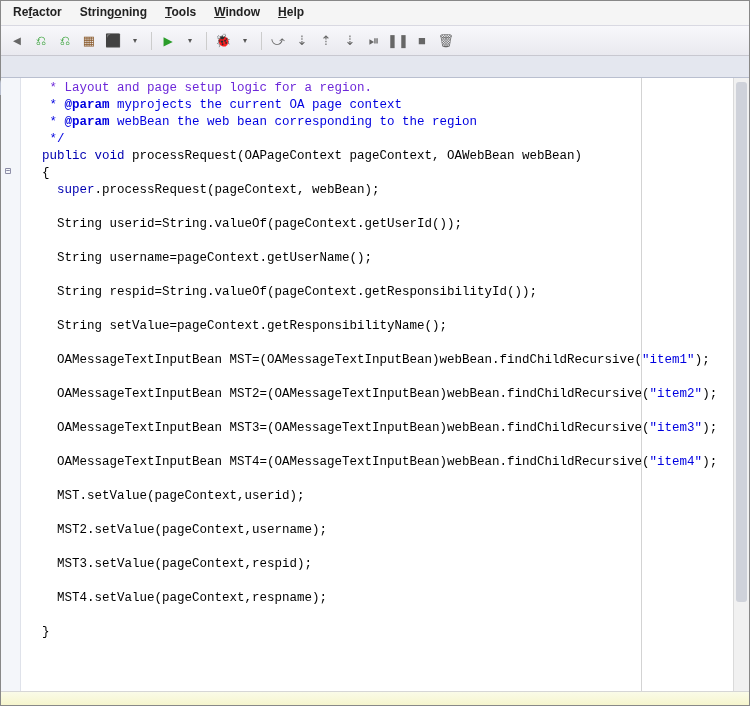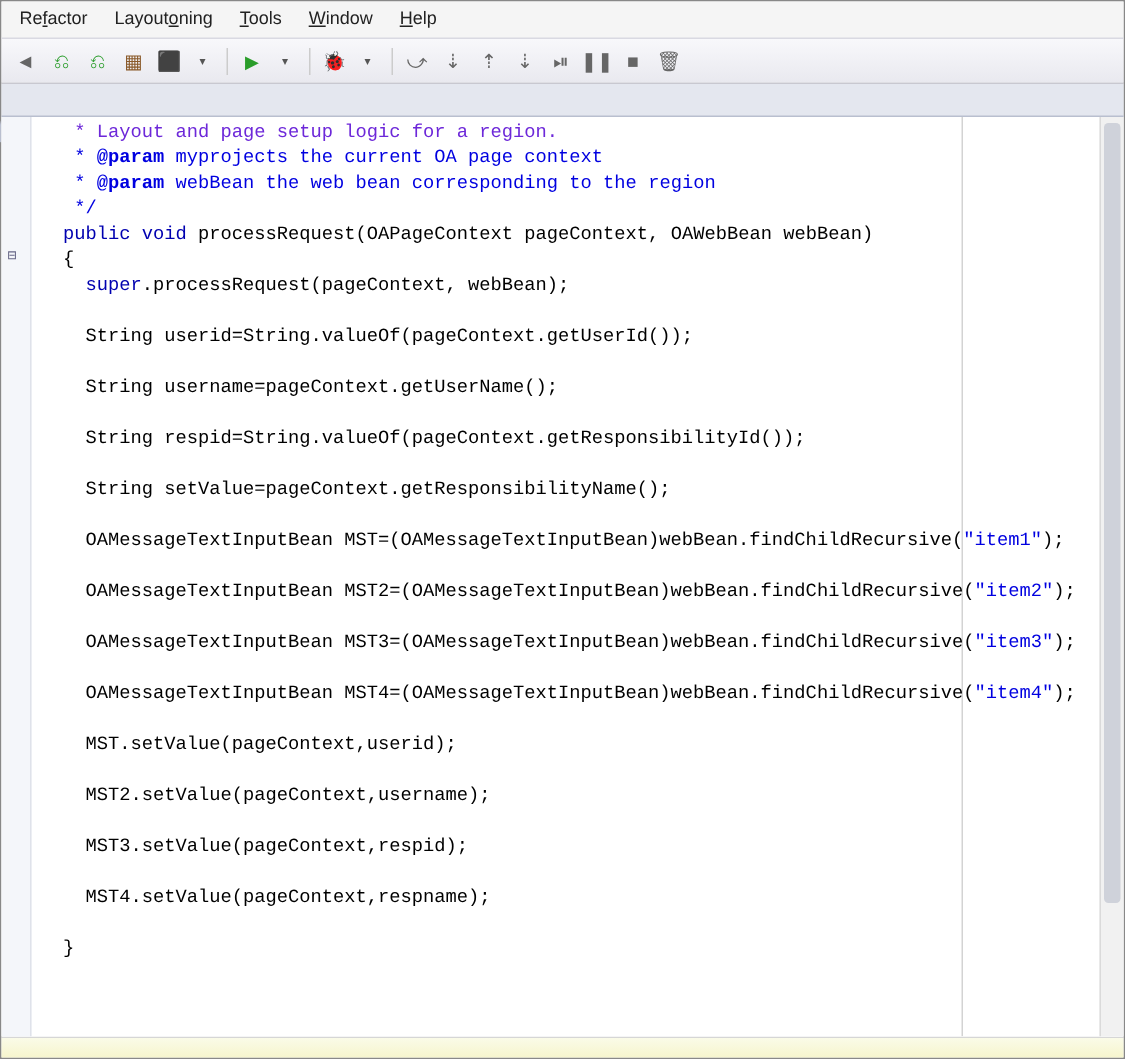--- a/index.html
+++ b/index.html
@@ -16,20 +16,21 @@
     font-size:12px;
     color:#222;
     background:#f5f5f5;
     white-space:nowrap; overflow:hidden;
   }
   .menu-bar {
     display:flex; gap:6px;
     padding:2px 6px 4px 6px;
     background:#f5f5f5;
     border-bottom:1px solid #d9d9e2;
+    font-weight:bold;
   }
   .menu-item {
     padding:2px 6px;
     color:#222;
   }
   .menu-item .ul { text-decoration:underline; }
   .toolbar {
     display:flex; align-items:center; gap:4px;
     padding:4px 6px;
     background:linear-gradient(#f8f8fb,#e9e9ef);
@@ -135,21 +136,21 @@
   }
 </style>
 </head>
 <body>
 
 <div class="window">
 
 
   <div class="menu-bar">
     <div class="menu-item"><span>Re</span><span class="ul">f</span><span>actor</span></div>
-    <div class="menu-item"><span>Layout</span><span class="ul">o</span><span>ning</span></div>
+    <div class="menu-item"><span>String</span><span class="ul">o</span><span>ning</span></div>
     <div class="menu-item"><span></span><span class="ul">T</span><span>ools</span></div>
     <div class="menu-item"><span></span><span class="ul">W</span><span>indow</span></div>
     <div class="menu-item"><span></span><span class="ul">H</span><span>elp</span></div>
   </div>
 
   <div class="toolbar">
     <div class="tb-btn">◄</div>
     <div class="tb-btn tb-green">⎌</div>
     <div class="tb-btn tb-green">⎌</div>
     <div class="tb-btn" style="color:#8a5a2a">▦</div>

